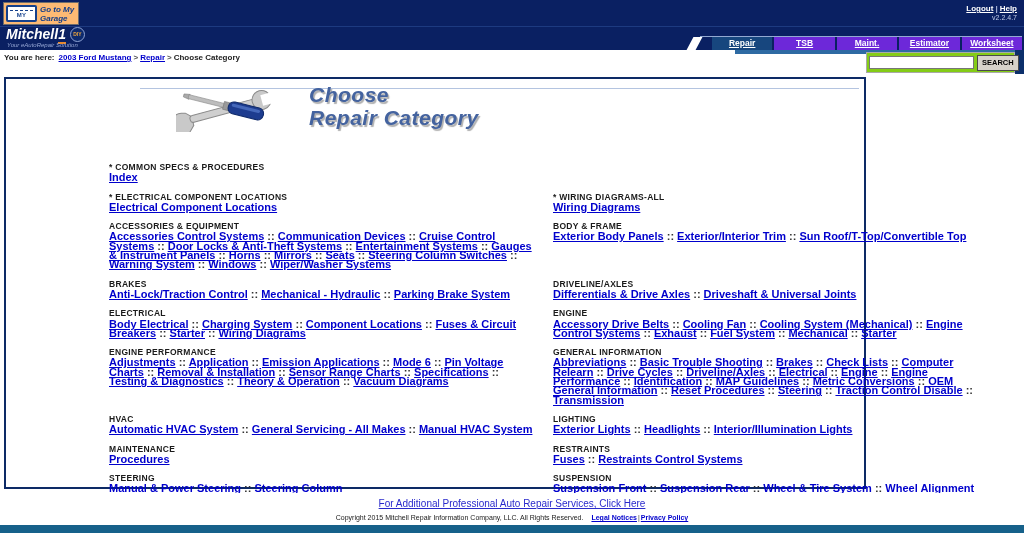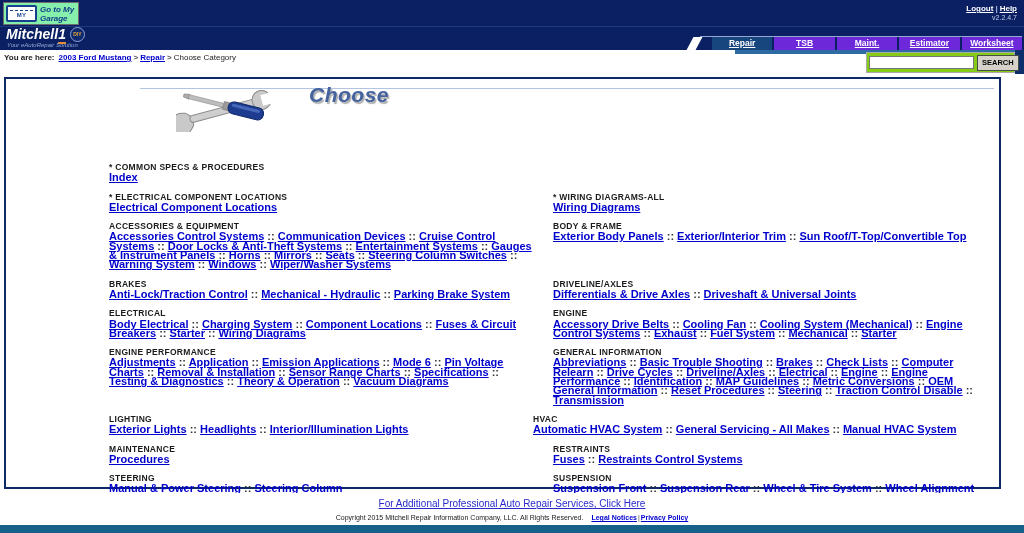--- a/index.html
+++ b/index.html
@@ -5,21 +5,21 @@
 <style>
   * { margin:0; padding:0; box-sizing:border-box; }
   html,body { width:1024px; height:533px; background:#fff; overflow:hidden;
     font-family:"Liberation Sans","DejaVu Sans",sans-serif; }
   .stage { position:relative; width:1024px; height:533px; background:#fff; }
 
   
   .navy-header { position:absolute; top:0; left:0; width:1024px; height:50px; background:#0a2062; }
   .navy-header .divline { position:absolute; top:26px; left:0; width:100%; height:1px; background:#1d3a80; }
 
-  .mycars { position:absolute; top:2px; left:3px; height:23px; background:#86efac;
+  .mycars { position:absolute; top:2px; left:3px; height:23px; background:#fdba74;
     border:1px solid #6d6d6d; display:flex; align-items:center; gap:3px; padding:1px 4px 1px 2px; cursor:pointer; }
   .plate { width:31px; height:17px; border:2px solid #16418c; border-radius:2px; background:#fff; overflow:hidden; }
   .plate-band { height:4px; border-bottom:1px dashed #16418c; margin:0 2px; }
   .plate-text { font-size:6px; font-weight:bold; color:#16418c; text-align:center; line-height:9px; letter-spacing:0.2px; }
   .garage { font-size:8px; font-weight:bold; font-style:italic; color:#123d8a; line-height:9px; }
 
   .top-links { position:absolute; top:4px; right:7px; font-size:8px; font-weight:bold; color:#fff; }
   .top-links a { color:#fff; text-decoration:underline; cursor:pointer; }
   .top-links .pipe { color:#aebbdf; padding:0 2px; }
   .version { position:absolute; top:14px; right:7px; font-size:7px; color:#c2cdea; }
@@ -42,30 +42,30 @@
   .tab.active { background:#17467e; }
   .tab-substrip { position:absolute; top:50px; left:735px; width:289px; height:4px; background:#2e6ba3; }
   .navy-wedge { position:absolute; top:50px; left:1015px; width:9px; height:24px; background:#0c2f6b; }
 
   
   .breadcrumb { position:absolute; top:50px; left:0; height:16px; line-height:16px; padding-left:4px;
     font-size:8px; color:#333; background:#fff; white-space:nowrap; }
   .breadcrumb .prefix { font-weight:bold; color:#222; margin-right:4px; }
   .breadcrumb a { color:#0000cc; font-weight:bold; text-decoration:underline; cursor:pointer; }
   .breadcrumb .bc-sep { color:#555; font-weight:bold; padding:0 2px; }
-  .breadcrumb .bc-current { color:#222; font-weight:normal; }
+  .breadcrumb .bc-current { color:#222; font-weight:bold; }
 
   .search-panel { position:absolute; top:52px; left:866px; width:149px; height:21px; background:#84cc16;
     border:1px solid #a9a9a9; display:flex; align-items:center; gap:3px; padding:0 2px; }
   .search-panel input { width:105px; height:13px; border:1px solid #767676; font-size:8px; padding:0 2px; }
   .search-btn { height:16px; background:#d6d2ca; border:1px solid #4a4a4a; font-size:7.5px; font-weight:bold;
     padding:0 4px; cursor:pointer; font-family:inherit; }
 
   
-  .content-box { position:absolute; top:77px; left:4px; width:997px; height:412px;
+  .content-box { position:absolute; top:77px; left:4px; width:862px; height:412px;
     border:2px solid #0d2a66; background:#fff; }
   .banner-line { position:absolute; top:9px; left:134px; right:5px; height:1px; background:#b4c4e0; }
   .tools-icon { position:absolute; top:5px; left:170px; width:104px; height:48px; }
   .page-title { position:absolute; top:4px; left:303px; font-size:21px; line-height:23px; font-weight:bold;
     font-style:italic; color:#44639f; text-shadow:1.5px 1.5px 1px #b0b0b0; letter-spacing:0.5px; }
 
   .category-rows { position:absolute; top:72px; left:103px; width:880px;margin-top:12px; }
   .cat-row { display:flex; }
   .cat-cell { width:424px; margin-bottom:10px; }
   .cat-cell.left { margin-right:20px; }
@@ -154,20 +154,21 @@
         <polygon points="6,21 12,20 12,25 6,24" fill="#aaaaaa" stroke="#808080" stroke-width="0.6"></polygon>
         <rect x="11" y="20.5" width="38" height="4" fill="#bdbdbd" stroke="#8a8a8a" stroke-width="0.6"></rect>
         <rect x="47" y="18.5" width="6" height="8" fill="#9a9a9a" stroke="#777" stroke-width="0.6"></rect>
         <rect x="52" y="16.5" width="36" height="12" rx="5.5" fill="#1d3c8f" stroke="#102a6a" stroke-width="1"></rect>
         <rect x="55" y="18.5" width="29" height="3" rx="1.5" fill="#4568ba"></rect>
       </g>
     </svg>
 
     <div class="page-title">
       <div>Choose</div>
+      <div>Repair Category</div>
     </div>
 
     <div class="category-rows">
         <div class="cat-row">
           <div class="cat-cell left">
             <div class="cat-heading">* COMMON SPECS &amp; PROCEDURES</div>
             <div class="cat-links"><a class="cat-link">Index</a></div>
           </div>
         </div>
         <div class="cat-row">
@@ -214,27 +215,27 @@
           <div class="cat-cell left">
             <div class="cat-heading">ENGINE PERFORMANCE</div>
             <div class="cat-links"><a class="cat-link">Adjustments</a><span class="link-sep"> :: </span><a class="cat-link">Application</a><span class="link-sep"> :: </span><a class="cat-link">Emission Applications</a><span class="link-sep"> :: </span><a class="cat-link">Mode 6</a><span class="link-sep"> :: </span><a class="cat-link">Pin Voltage Charts</a><span class="link-sep"> :: </span><a class="cat-link">Removal &amp; Installation</a><span class="link-sep"> :: </span><a class="cat-link">Sensor Range Charts</a><span class="link-sep"> :: </span><a class="cat-link">Specifications</a><span class="link-sep"> :: </span><a class="cat-link">Testing &amp; Diagnostics</a><span class="link-sep"> :: </span><a class="cat-link">Theory &amp; Operation</a><span class="link-sep"> :: </span><a class="cat-link">Vacuum Diagrams</a></div>
           </div>
           <div class="cat-cell right">
             <div class="cat-heading">GENERAL INFORMATION</div>
             <div class="cat-links"><a class="cat-link">Abbreviations</a><span class="link-sep"> :: </span><a class="cat-link">Basic Trouble Shooting</a><span class="link-sep"> :: </span><a class="cat-link">Brakes</a><span class="link-sep"> :: </span><a class="cat-link">Check Lists</a><span class="link-sep"> :: </span><a class="cat-link">Computer Relearn</a><span class="link-sep"> :: </span><a class="cat-link">Drive Cycles</a><span class="link-sep"> :: </span><a class="cat-link">Driveline/Axles</a><span class="link-sep"> :: </span><a class="cat-link">Electrical</a><span class="link-sep"> :: </span><a class="cat-link">Engine</a><span class="link-sep"> :: </span><a class="cat-link">Engine Performance</a><span class="link-sep"> :: </span><a class="cat-link">Identification</a><span class="link-sep"> :: </span><a class="cat-link">MAP Guidelines</a><span class="link-sep"> :: </span><a class="cat-link">Metric Conversions</a><span class="link-sep"> :: </span><a class="cat-link">OEM General Information</a><span class="link-sep"> :: </span><a class="cat-link">Reset Procedures</a><span class="link-sep"> :: </span><a class="cat-link">Steering</a><span class="link-sep"> :: </span><a class="cat-link">Traction Control Disable</a><span class="link-sep"> :: </span><a class="cat-link">Transmission</a></div>
           </div>
         </div>
         <div class="cat-row">
+          <div class="cat-cell left">
+            <div class="cat-heading">HVAC</div>
+            <div class="cat-links"><a class="cat-link">Automatic HVAC System</a><span class="link-sep"> :: </span><a class="cat-link">General Servicing - All Makes</a><span class="link-sep"> :: </span><a class="cat-link">Manual HVAC System</a></div>
+          </div>
           <div class="cat-cell right">
             <div class="cat-heading">LIGHTING</div>
             <div class="cat-links"><a class="cat-link">Exterior Lights</a><span class="link-sep"> :: </span><a class="cat-link">Headlights</a><span class="link-sep"> :: </span><a class="cat-link">Interior/Illumination Lights</a></div>
-          </div>
-          <div class="cat-cell left">
-            <div class="cat-heading">HVAC</div>
-            <div class="cat-links"><a class="cat-link">Automatic HVAC System</a><span class="link-sep"> :: </span><a class="cat-link">General Servicing - All Makes</a><span class="link-sep"> :: </span><a class="cat-link">Manual HVAC System</a></div>
           </div>
         </div>
         <div class="cat-row">
           <div class="cat-cell left">
             <div class="cat-heading">MAINTENANCE</div>
             <div class="cat-links"><a class="cat-link">Procedures</a></div>
           </div>
           <div class="cat-cell right">
             <div class="cat-heading">RESTRAINTS</div>
             <div class="cat-links"><a class="cat-link">Fuses</a><span class="link-sep"> :: </span><a class="cat-link">Restraints Control Systems</a></div>

